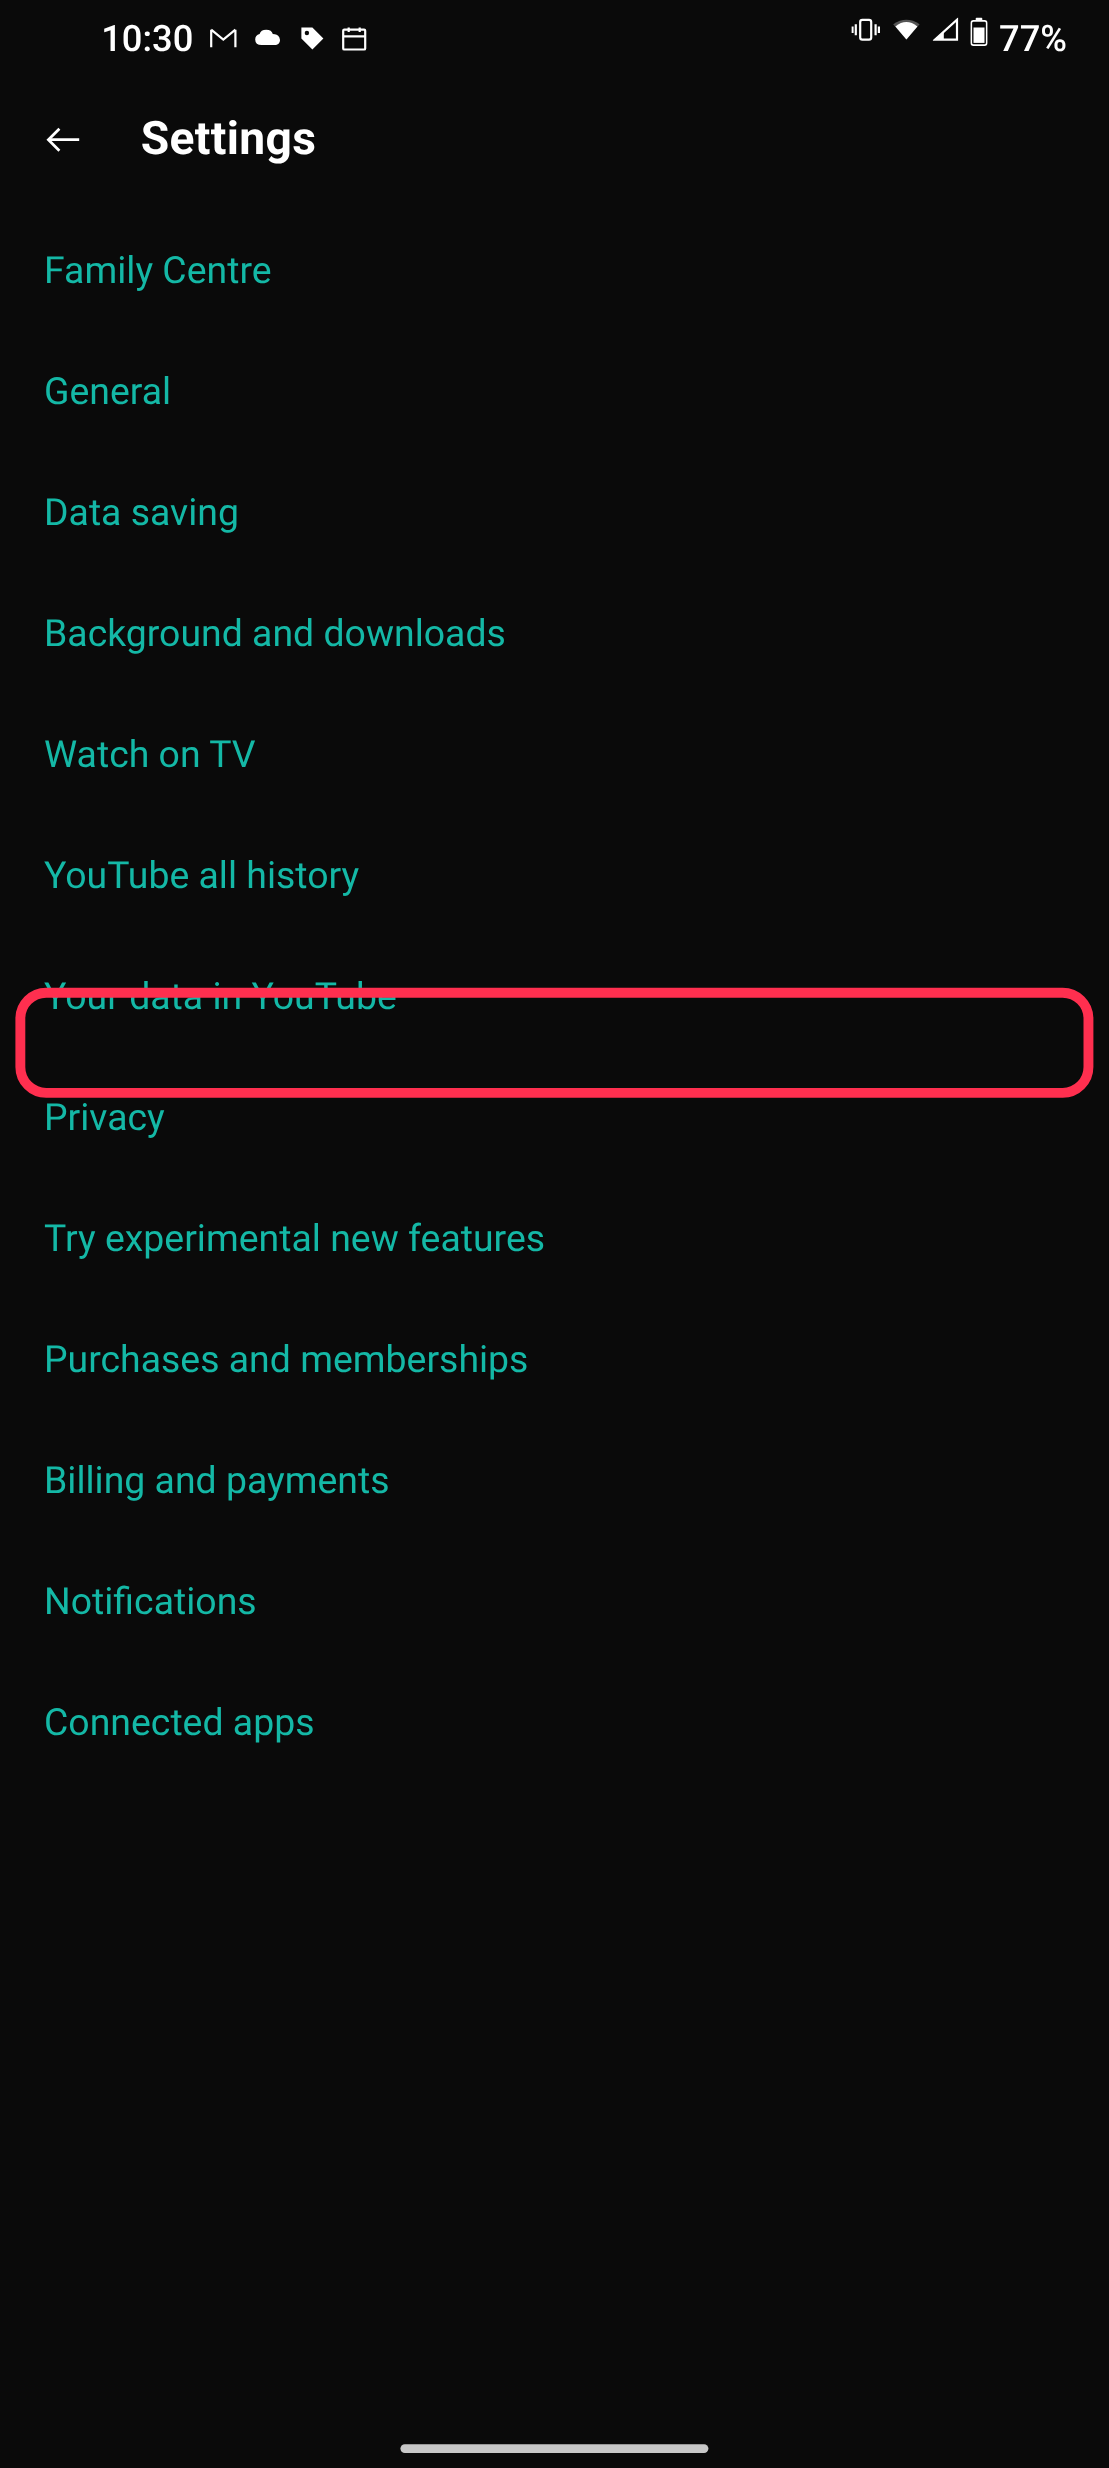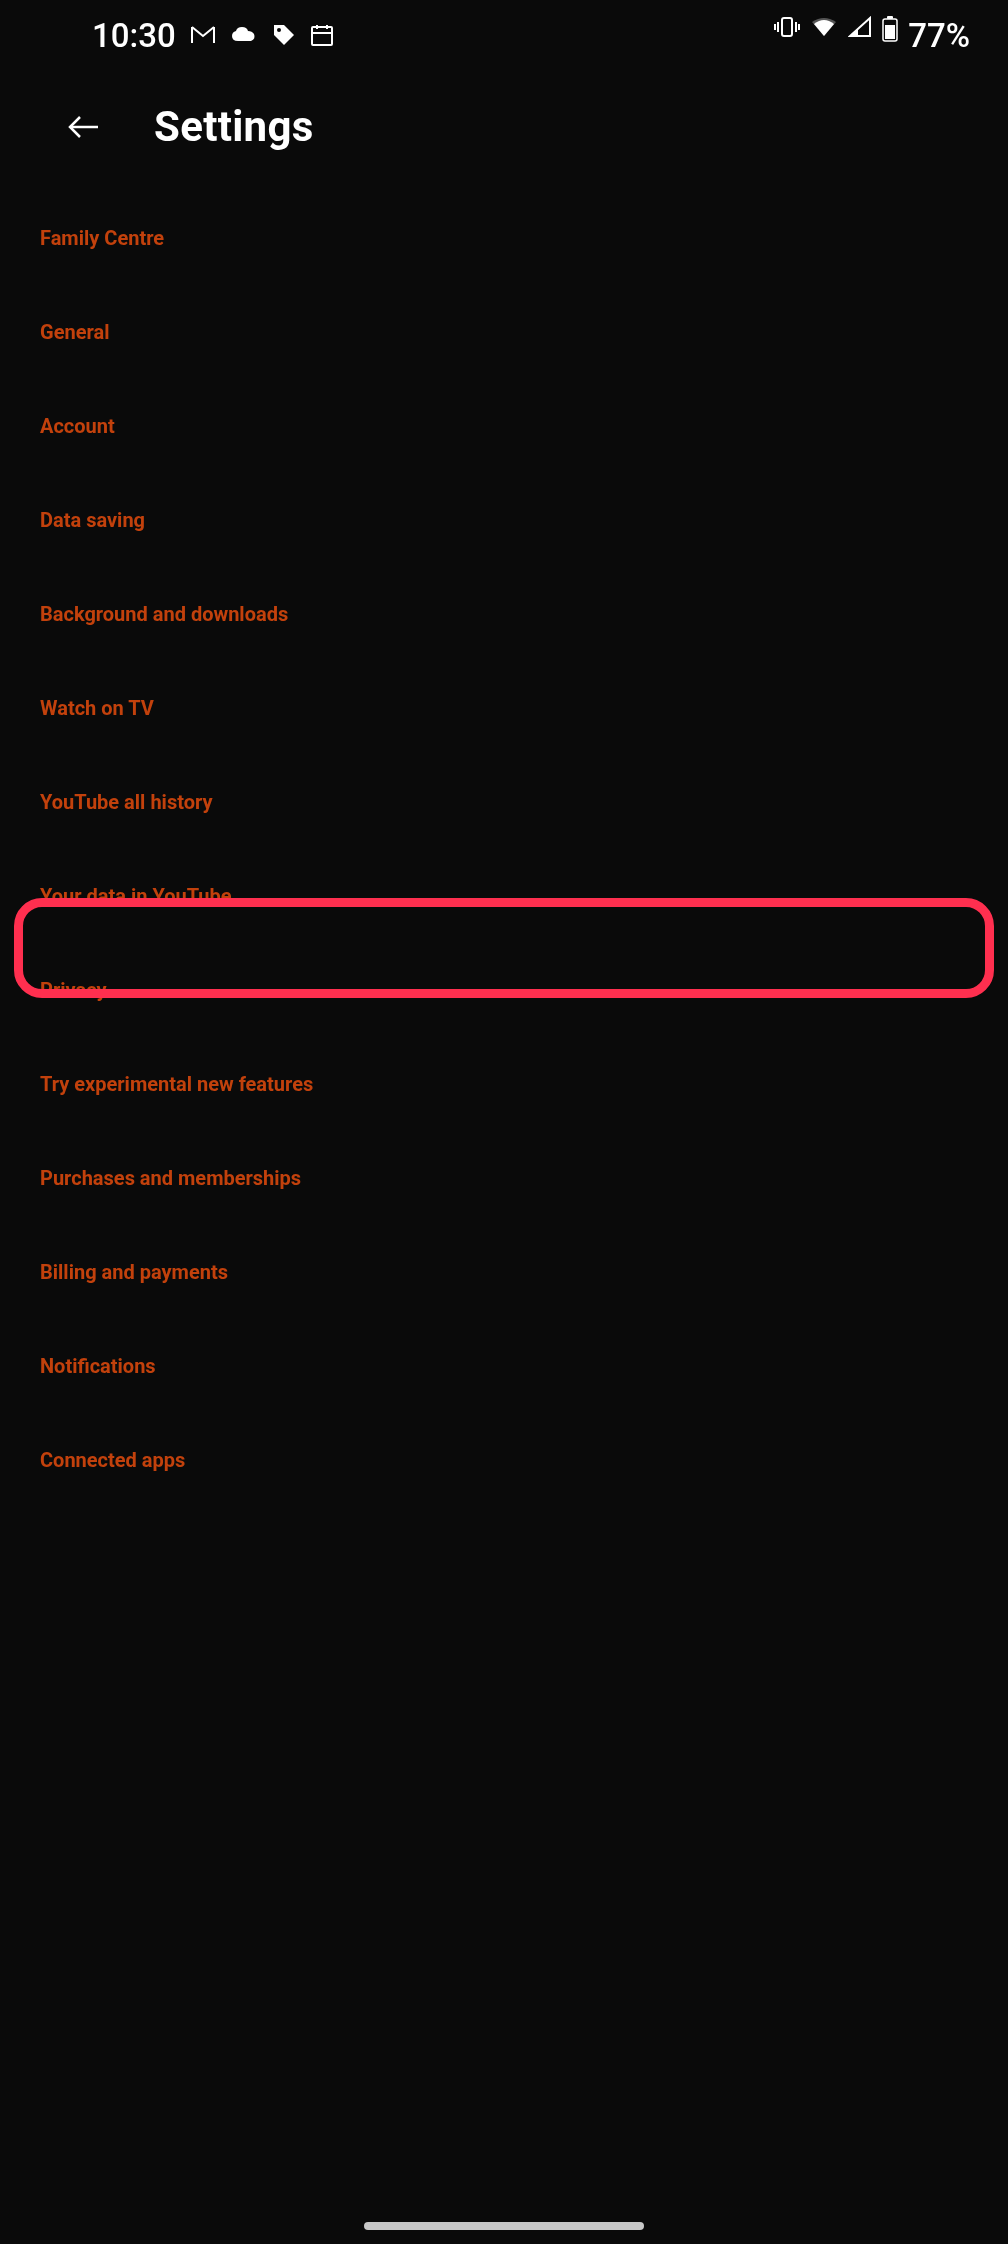--- a/index.html
+++ b/index.html
@@ -36,44 +36,44 @@
       gap: 10px;
     }
     .status-icon {
       display: inline-flex;
       align-items: center;
       justify-content: center;
     }
     .header {
       display: flex;
       align-items: center;
-      padding: 32px 28px 40px 60px;
+      padding: 32px 28px 40px 34px;
       gap: 46px;
     }
     .back-arrow {
       width: 48px;
       height: 48px;
       display: flex;
       align-items: center;
       justify-content: center;
       cursor: pointer;
     }
     .page-title {
       font-size: 42px;
       font-weight: 700;
       letter-spacing: 0.3px;
     }
     .settings-list {
       padding: 0;
     }
     .settings-item {
       padding: 35px 40px;
-      font-size: 20px;
-      font-weight: 700;
-      color: #c2410c;
+      font-size: 34px;
+      font-weight: 400;
+      color: #14b8a6;
       cursor: pointer;
     }
     .highlight-box {
       position: absolute;
       border: 9px solid #ff2f4f;
       border-radius: 28px;
       left: 14px;
       right: 14px;
       top: 898px;
       height: 100px;
@@ -165,23 +165,20 @@
 </div>
 
 <div class="settings-list">
   <div class="settings-item">
     <span>Family Centre</span>
   </div>
   <div class="settings-item">
     <span>General</span>
   </div>
   <div class="settings-item">
-    <span>Account</span>
-  </div>
-  <div class="settings-item">
     <span>Data saving</span>
   </div>
   <div class="settings-item">
     <span>Background and downloads</span>
   </div>
   <div class="settings-item">
     <span>Watch on TV</span>
   </div>
   <div class="settings-item">
     <span>YouTube all history</span>

